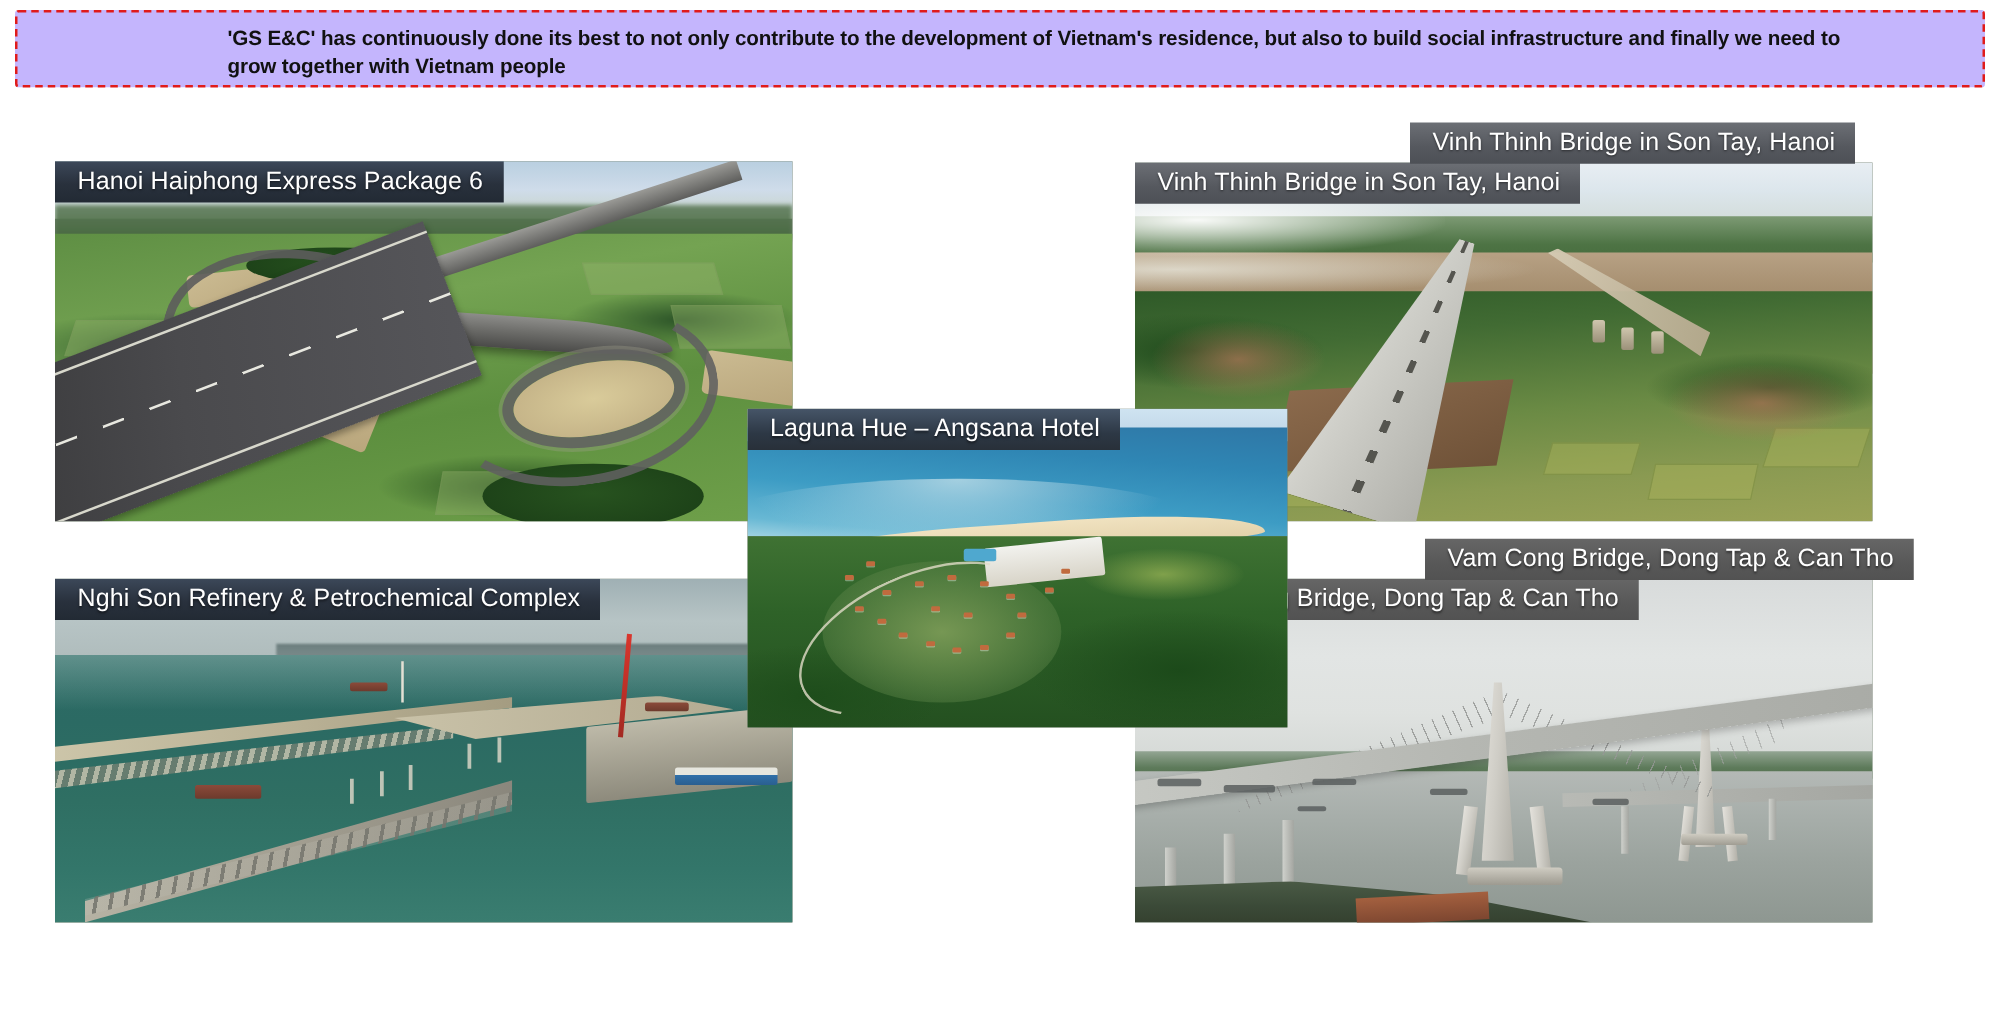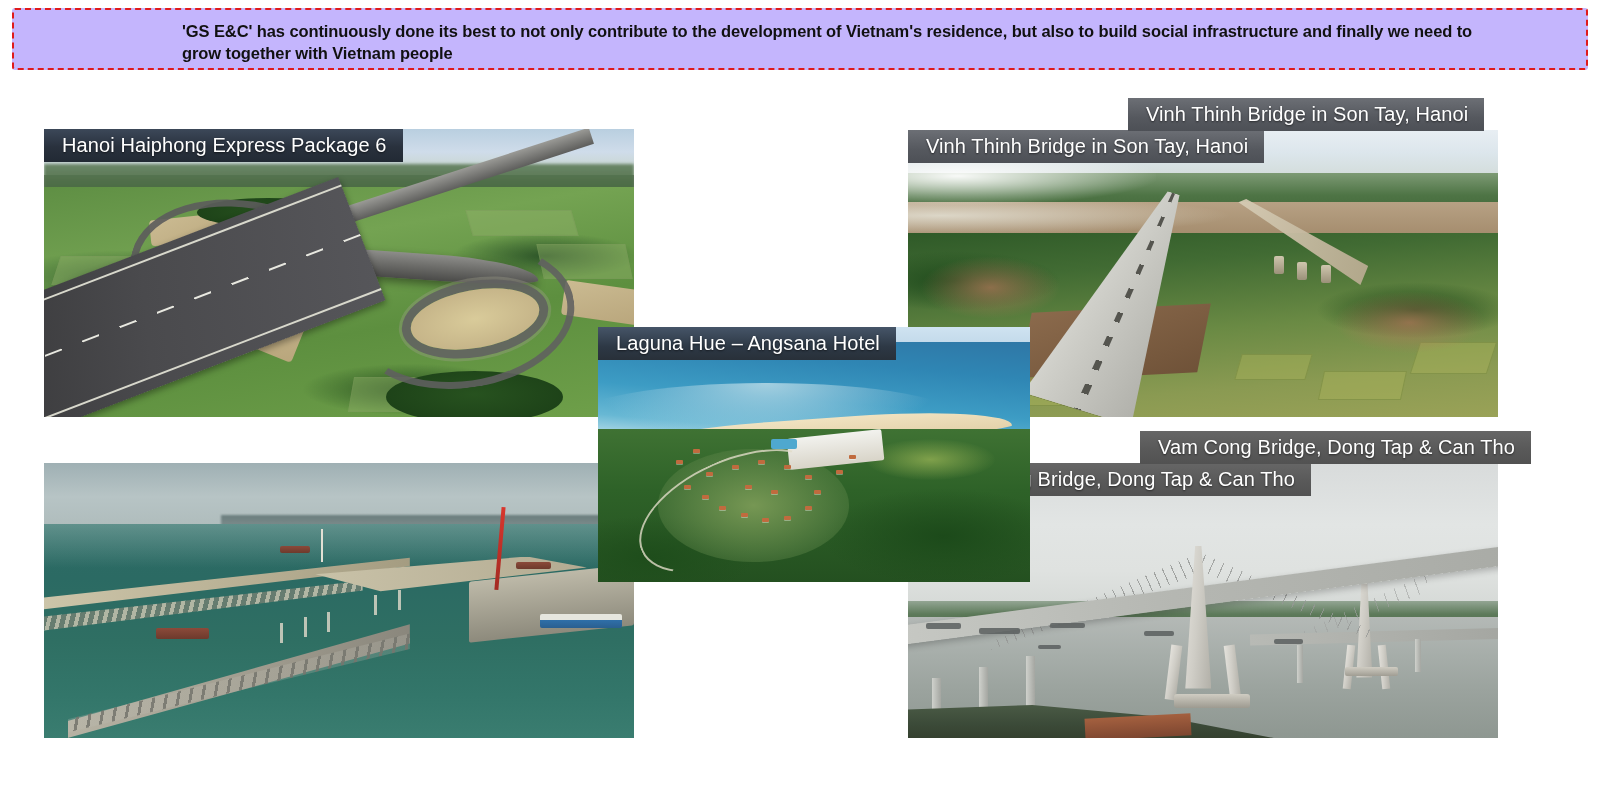--- a/index.html
+++ b/index.html
@@ -561,20 +561,21 @@
       <div class="barge" style="left:19%;top:60%;width:9%;height:4%;"></div>
       <div class="barge" style="left:40%;top:30%;width:5%;height:2.6%;"></div>
       <div class="barge" style="left:80%;top:36%;width:6%;height:2.6%;"></div>
       <div class="ship-blue"></div>
       <div class="pile" style="left:40%;top:58%"></div>
       <div class="pile" style="left:44%;top:56%"></div>
       <div class="pile" style="left:48%;top:54%"></div>
       <div class="pile" style="left:56%;top:48%"></div>
       <div class="pile" style="left:60%;top:46%"></div>
     </div>
+    <div class="caption cap-navy">Nghi Son Refinery &amp; Petrochemical Complex</div>
   </div>
 
   <div class="photo" id="p5">
     <div class="scene">
       <div class="sky"></div>
       <div class="far-green"></div>
       <div class="river"></div>
       <div class="cables-far"></div>
       <div class="deck-far"></div>
       <div class="pylon pylon-far"></div>

